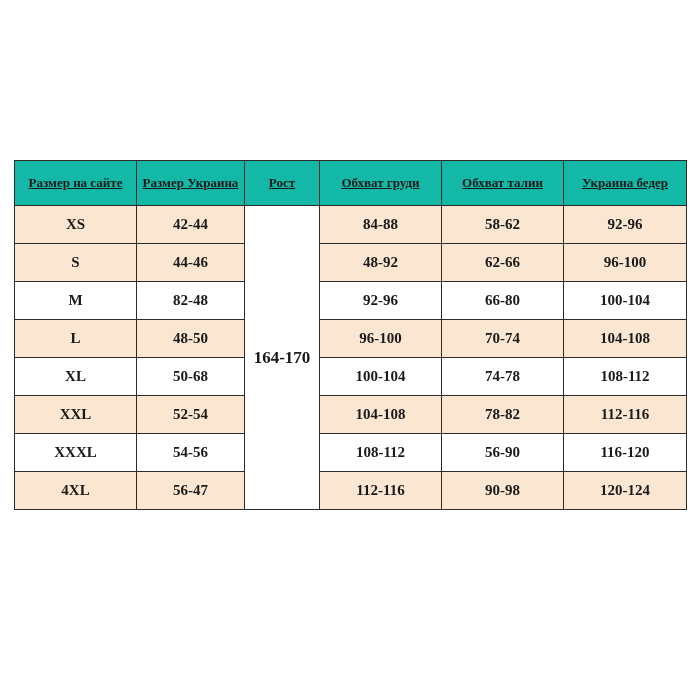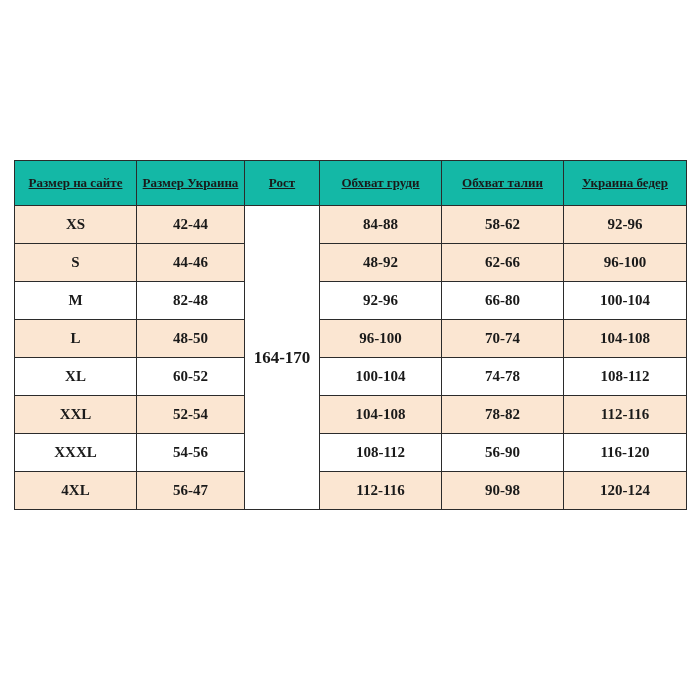--- a/index.html
+++ b/index.html
@@ -114,21 +114,21 @@
         </tr>
         <tr class="tint">
           <td>L</td>
           <td>48-50</td>
           <td>96-100</td>
           <td>70-74</td>
           <td>104-108</td>
         </tr>
         <tr>
           <td>XL</td>
-          <td>60-52</td>
+          <td>50-68</td>
           <td>100-104</td>
           <td>74-78</td>
           <td>108-112</td>
         </tr>
         <tr class="tint">
           <td>XXL</td>
           <td>52-54</td>
           <td>104-108</td>
           <td>78-82</td>
           <td>112-116</td>

